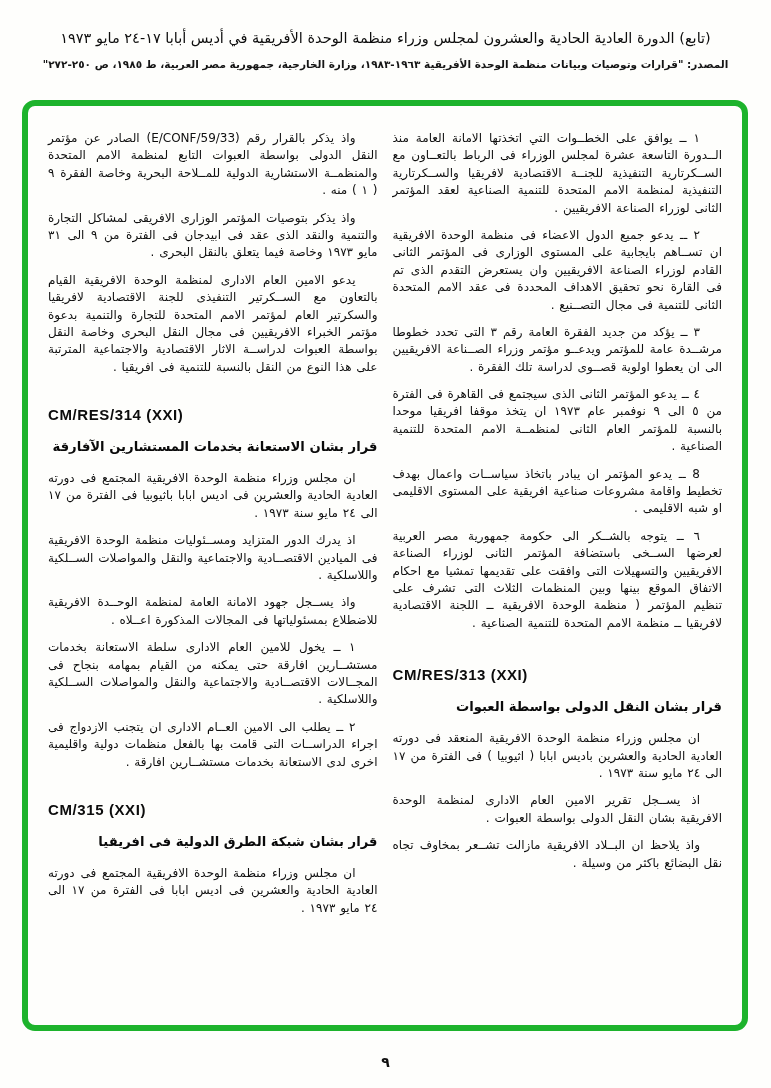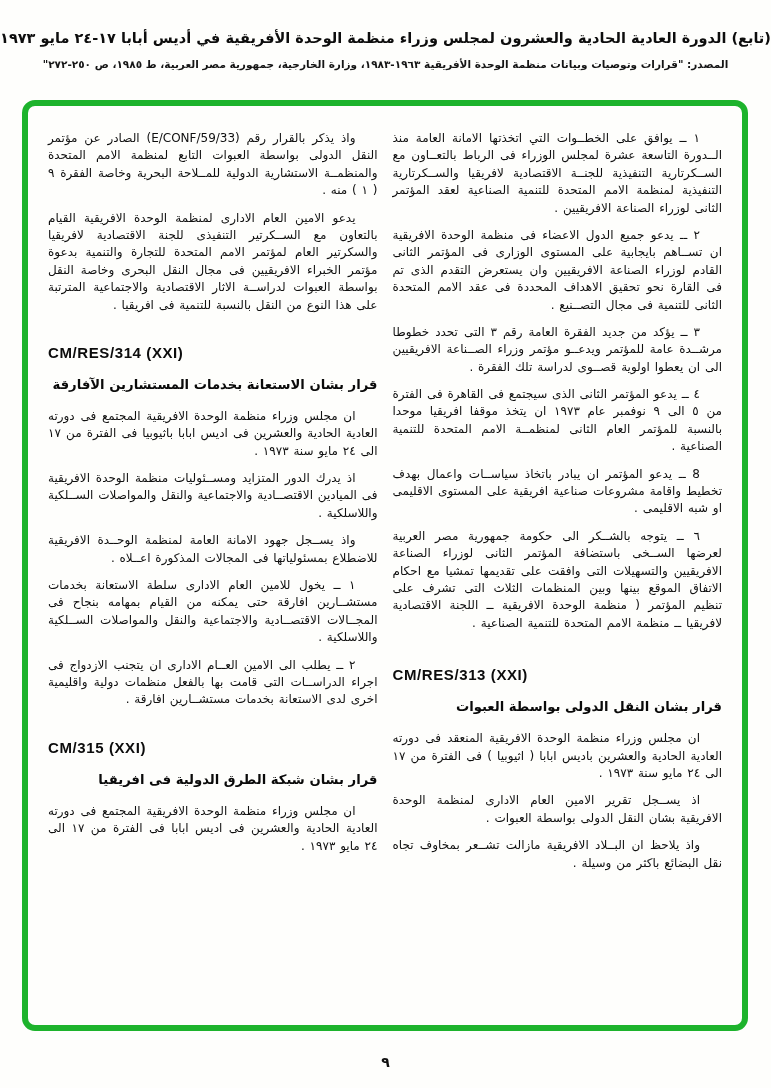--- a/index.html
+++ b/index.html
@@ -13,21 +13,21 @@
     position: relative;
   }
   .page { position: relative; width: 771px; height: 1088px; background: #fefefc; }
 
   
   .doc-header {
     position: absolute; top: 28px; left: 0; width: 100%;
     direction: rtl; text-align: center;
   }
   .doc-header .h-line1 {
-    font-size: 14.5px; font-weight: 700; letter-spacing: 0;
+    font-size: 14.5px; font-weight: 400; letter-spacing: 0;
     margin: 0 0 9px; line-height: 1.4; color: #0d0d0d;
   }
   .doc-header .h-line2 {
     font-size: 10.5px; font-weight: 700; margin: 0; color: #151515; line-height: 1.4;
   }
 
   
   .frame {
     position: absolute; left: 22px; top: 100px;
     width: 726px; height: 931px;
@@ -101,20 +101,21 @@
         <p class="para">٦ ــ يتوجه بالشــكر الى حكومة جمهورية مصر العربية لعرضها الســخى باستضافة المؤتمر الثانى لوزراء الصناعة الافريقيين والتسهيلات التى وافقت على تقديمها تمشيا مع احكام الاتفاق الموقع بينها وبين المنظمات الثلاث التى تشرف على تنظيم المؤتمر ( منظمة الوحدة الافريقية ــ اللجنة الاقتصادية لافريقيا ــ منظمة الامم المتحدة للتنمية الصناعية .</p>
         <p class="ref first-gap">CM/RES/313  (XXI)</p>
         <p class="res-title">قرار بشان النقل الدولى بواسطة العبوات</p>
         <p class="para">ان مجلس وزراء منظمة الوحدة الافريقية المنعقد فى دورته العادية الحادية والعشرين باديس ابابا ( اثيوبيا ) فى الفترة من ١٧ الى ٢٤ مايو سنة ١٩٧٣ .</p>
         <p class="para">اذ يســجل تقرير الامين العام الادارى لمنظمة الوحدة الافريقية بشان النقل الدولى بواسطة العبوات .</p>
         <p class="para">واذ يلاحظ ان البــلاد الافريقية مازالت تشــعر بمخاوف تجاه نقل البضائع باكثر من وسيلة .</p>
       </div>
 
       <div class="col">
         <p class="para">واذ يذكر بالقرار رقم (E/CONF/59/33) الصادر عن مؤتمر النقل الدولى بواسطة العبوات التابع لمنظمة الامم المتحدة والمنظمــة الاستشارية الدولية للمــلاحة البحرية وخاصة الفقرة ٩ ( ١ ) منه .</p>
+        <p class="para">واذ يذكر بتوصيات المؤتمر الوزارى الافريقى لمشاكل التجارة والتنمية والنقد الذى عقد فى ابيدجان فى الفترة من ٩ الى ٣١ مايو ١٩٧٣ وخاصة فيما يتعلق بالنقل البحرى .</p>
         <p class="para">يدعو الامين العام الادارى لمنظمة الوحدة الافريقية القيام بالتعاون مع الســكرتير التنفيذى للجنة الاقتصادية لافريقيا والسكرتير العام لمؤتمر الامم المتحدة للتجارة والتنمية بدعوة مؤتمر الخبراء الافريقيين فى مجال النقل البحرى وخاصة النقل بواسطة العبوات لدراســة الاثار الاقتصادية والاجتماعية المترتبة على هذا النوع من النقل بالنسبة للتنمية فى افريقيا .</p>
         <p class="ref">CM/RES/314  (XXI)</p>
         <p class="res-title">قرار بشان الاستعانة بخدمات المستشارين الآفارقة</p>
         <p class="para">ان مجلس وزراء منظمة الوحدة الافريقية المجتمع فى دورته العادية الحادية والعشرين فى اديس ابابا باثيوبيا فى الفترة من ١٧ الى ٢٤ مايو سنة ١٩٧٣ .</p>
         <p class="para">اذ يدرك الدور المتزايد ومســئوليات منظمة الوحدة الافريقية فى الميادين الاقتصــادية والاجتماعية والنقل والمواصلات الســلكية واللاسلكية .</p>
         <p class="para">واذ يســجل جهود الامانة العامة لمنظمة الوحــدة الافريقية للاضطلاع بمسئولياتها فى المجالات المذكورة اعــلاه .</p>
         <p class="para">١ ــ يخول للامين العام الادارى سلطة الاستعانة بخدمات مستشــارين افارقة حتى يمكنه من القيام بمهامه بنجاح فى المجــالات الاقتصــادية والاجتماعية والنقل والمواصلات الســلكية واللاسلكية .</p>
         <p class="para">٢ ــ يطلب الى الامين العــام الادارى ان يتجنب الازدواج فى اجراء الدراســات التى قامت بها بالفعل منظمات دولية واقليمية اخرى لدى الاستعانة بخدمات مستشــارين افارقة .</p>
         <p class="ref">CM/315  (XXI)</p>
         <p class="res-title">قرار بشان شبكة الطرق الدولية فى افريقيا</p>

